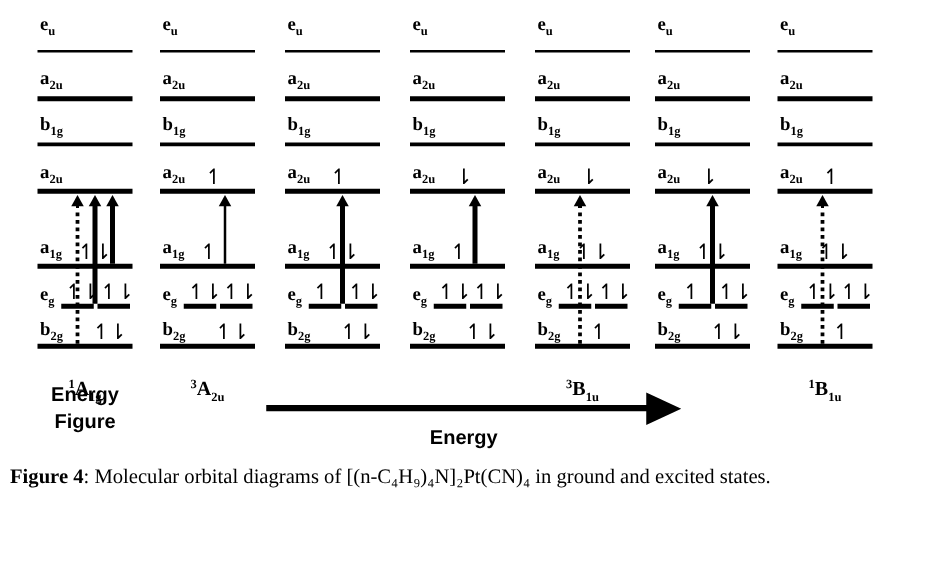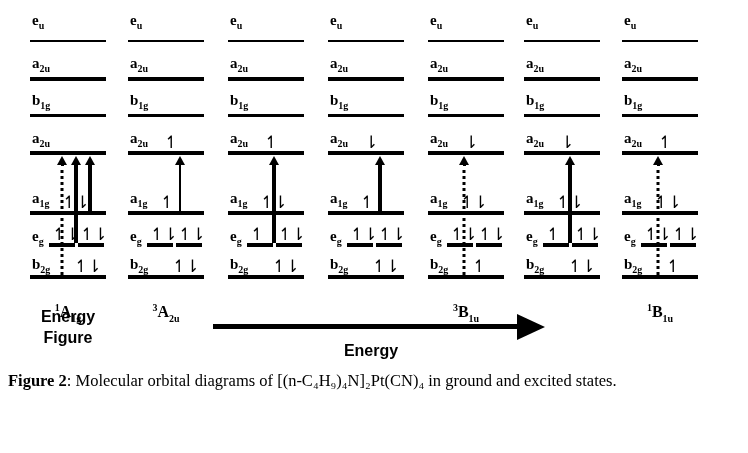--- a/index.html
+++ b/index.html
@@ -242,14 +242,14 @@
     <div>Energy</div>
     <div>Figure</div>
   </div>
 
   <div id="energy-arrow">
     <div id="energy-shaft"></div>
     <div id="energy-head"></div>
   </div>
   <div id="energy-label">Energy</div>
 
-  <div id="caption"><span class="cap-label">Figure 2</span><span>: Molecular orbital diagrams of [(n-C₄H₉)₄N]₂Pt(CN)₄ in ground and excited states.</span></div>
+  <div id="caption"><span class="cap-label">Figure 4</span><span>: Molecular orbital diagrams of [(n-C₄H₉)₄N]₂Pt(CN)₄ in ground and excited states.</span></div>
 </div>
 
 </body></html>

